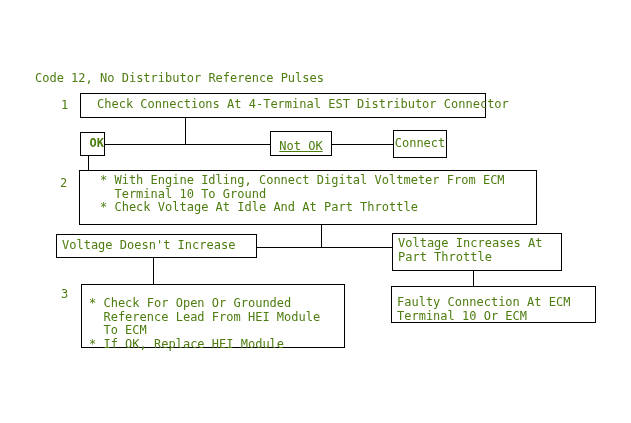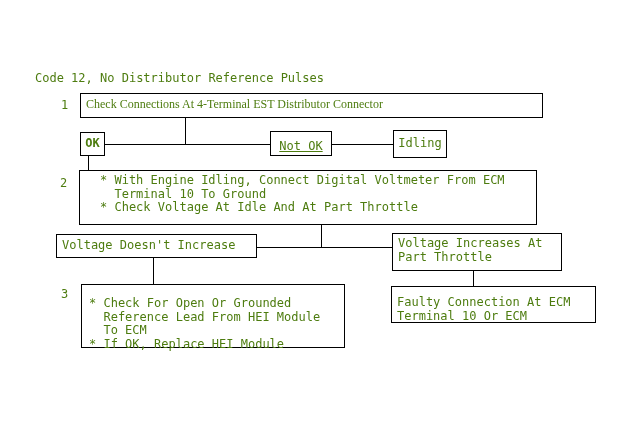--- a/index.html
+++ b/index.html
@@ -44,29 +44,29 @@
   .center { text-align: center; }
 </style>
 </head>
 <body>
 
 <div class="stage">
 
   <div class="txt" style="left:35px; top:72px;">Code 12, No Distributor Reference Pulses</div>
 
   <div class="txt" style="left:61px; top:99px;">1</div>
-  <div class="box" style="left:80px; top:93px; width:463px; height:25px; padding:4px 0 0 5px;font-family:Liberation Serif, serif;">Check Connections At 4-Terminal EST Distributor Connector</div>
+  <div class="box" style="left:80px; top:93px; width:406px; height:25px; padding:4px 0 0 16px;">Check Connections At 4-Terminal EST Distributor Connector</div>
 
   <div class="vline" style="left:185px; top:118px; height:26px;"></div>
   <div class="hline" style="left:105px; top:144px; width:165px;"></div>
   <div class="hline" style="left:332px; top:144px; width:61px;"></div>
 
-  <div class="box bold center" style="left:80px; top:132px; width:25px; height:24px; padding-top:4px;">OK</div>
+  <div class="box bold center" style="left:80px; top:132px; width:25px; height:24px; padding-top:4px;text-align:right;">OK</div>
   <div class="box underline center" style="left:270px; top:131px; width:62px; height:25px; padding-top:8px;">Not OK</div>
-  <div class="box center" style="left:393px; top:130px; width:54px; height:28px; padding-top:6px;">Idling</div>
+  <div class="box center" style="left:393px; top:130px; width:54px; height:28px; padding-top:6px;">Connect</div>
 
   <div class="vline" style="left:88px; top:156px; height:14px;"></div>
 
   <div class="txt" style="left:60px; top:177px;">2</div>
   <div class="box" style="left:79px; top:170px; width:458px; height:55px; padding:3px 0 0 20px;">* With Engine Idling, Connect Digital Voltmeter From ECM
   Terminal 10 To Ground
 * Check Voltage At Idle And At Part Throttle</div>
 
   <div class="vline" style="left:321px; top:225px; height:22px;"></div>
   <div class="hline" style="left:257px; top:247px; width:135px;"></div>

